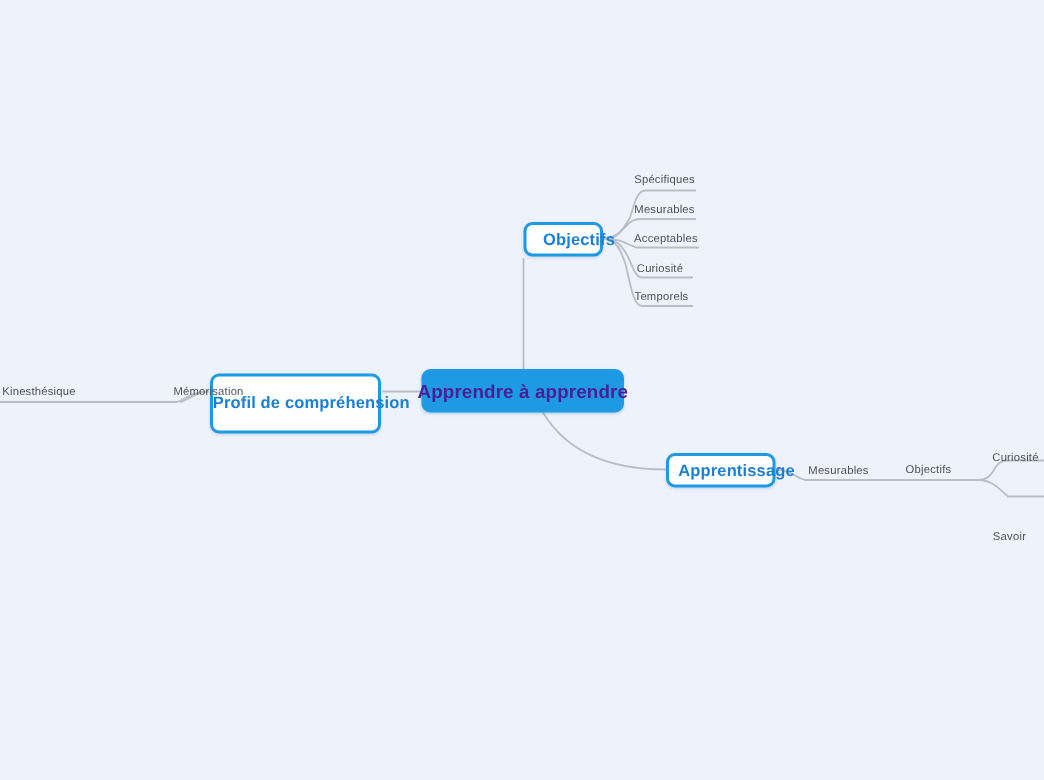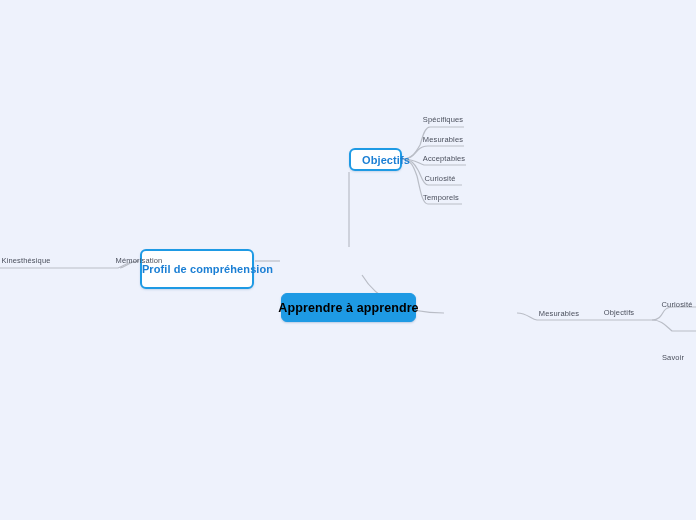--- a/index.html
+++ b/index.html
@@ -30,26 +30,25 @@
     box-sizing: border-box;
     display: flex;
     align-items: center;
     justify-content: center;
     white-space: nowrap;
     border-radius: 6px;
   }
   .node-root {
     background: #1e9ae4;
     border: 1px solid #1e9ae4;
-    color: #000000;
+    color: #4c1d95;
     font-weight: bold;
     font-size: 12.5px;
     letter-spacing: 0.1px;
     box-shadow: 0 1px 2px rgba(30,90,150,0.25);
-    margin-top: 47px;
   }
   .node-branch {
     background: #ffffff;
     border: 2px solid #1e9ae4;
     color: #1b7fd4;
     font-weight: bold;
     font-size: 11px;
     letter-spacing: 0.1px;
     box-shadow: 0 1px 2px rgba(30,90,150,0.18);
     padding-left: 21px;
@@ -125,20 +124,23 @@
     <span>Profil de compréhension</span>
   </div>
 
   <div class="leaf leaf-c" style="left:95px; top:256px;margin-left:44px;">
     <span>Mémorisation</span>
   </div>
   <div class="leaf leaf-c" style="left:26px; top:256px;">
     <span>Kinesthésique</span>
   </div>
 
+  <div class="node node-branch" style="left:444px; top:302px; width:73px; height:23px;">
+    <span>Apprentissage</span>
+  </div>
 
   <div class="leaf leaf-c" style="left:559px; top:309px;">
     <span>Mesurables</span>
   </div>
   <div class="leaf leaf-c" style="left:619px; top:308px;">
     <span>Objectifs</span>
   </div>
   <div class="leaf leaf-c" style="left:677px; top:300px;">
     <span>Curiosité</span>
   </div>

